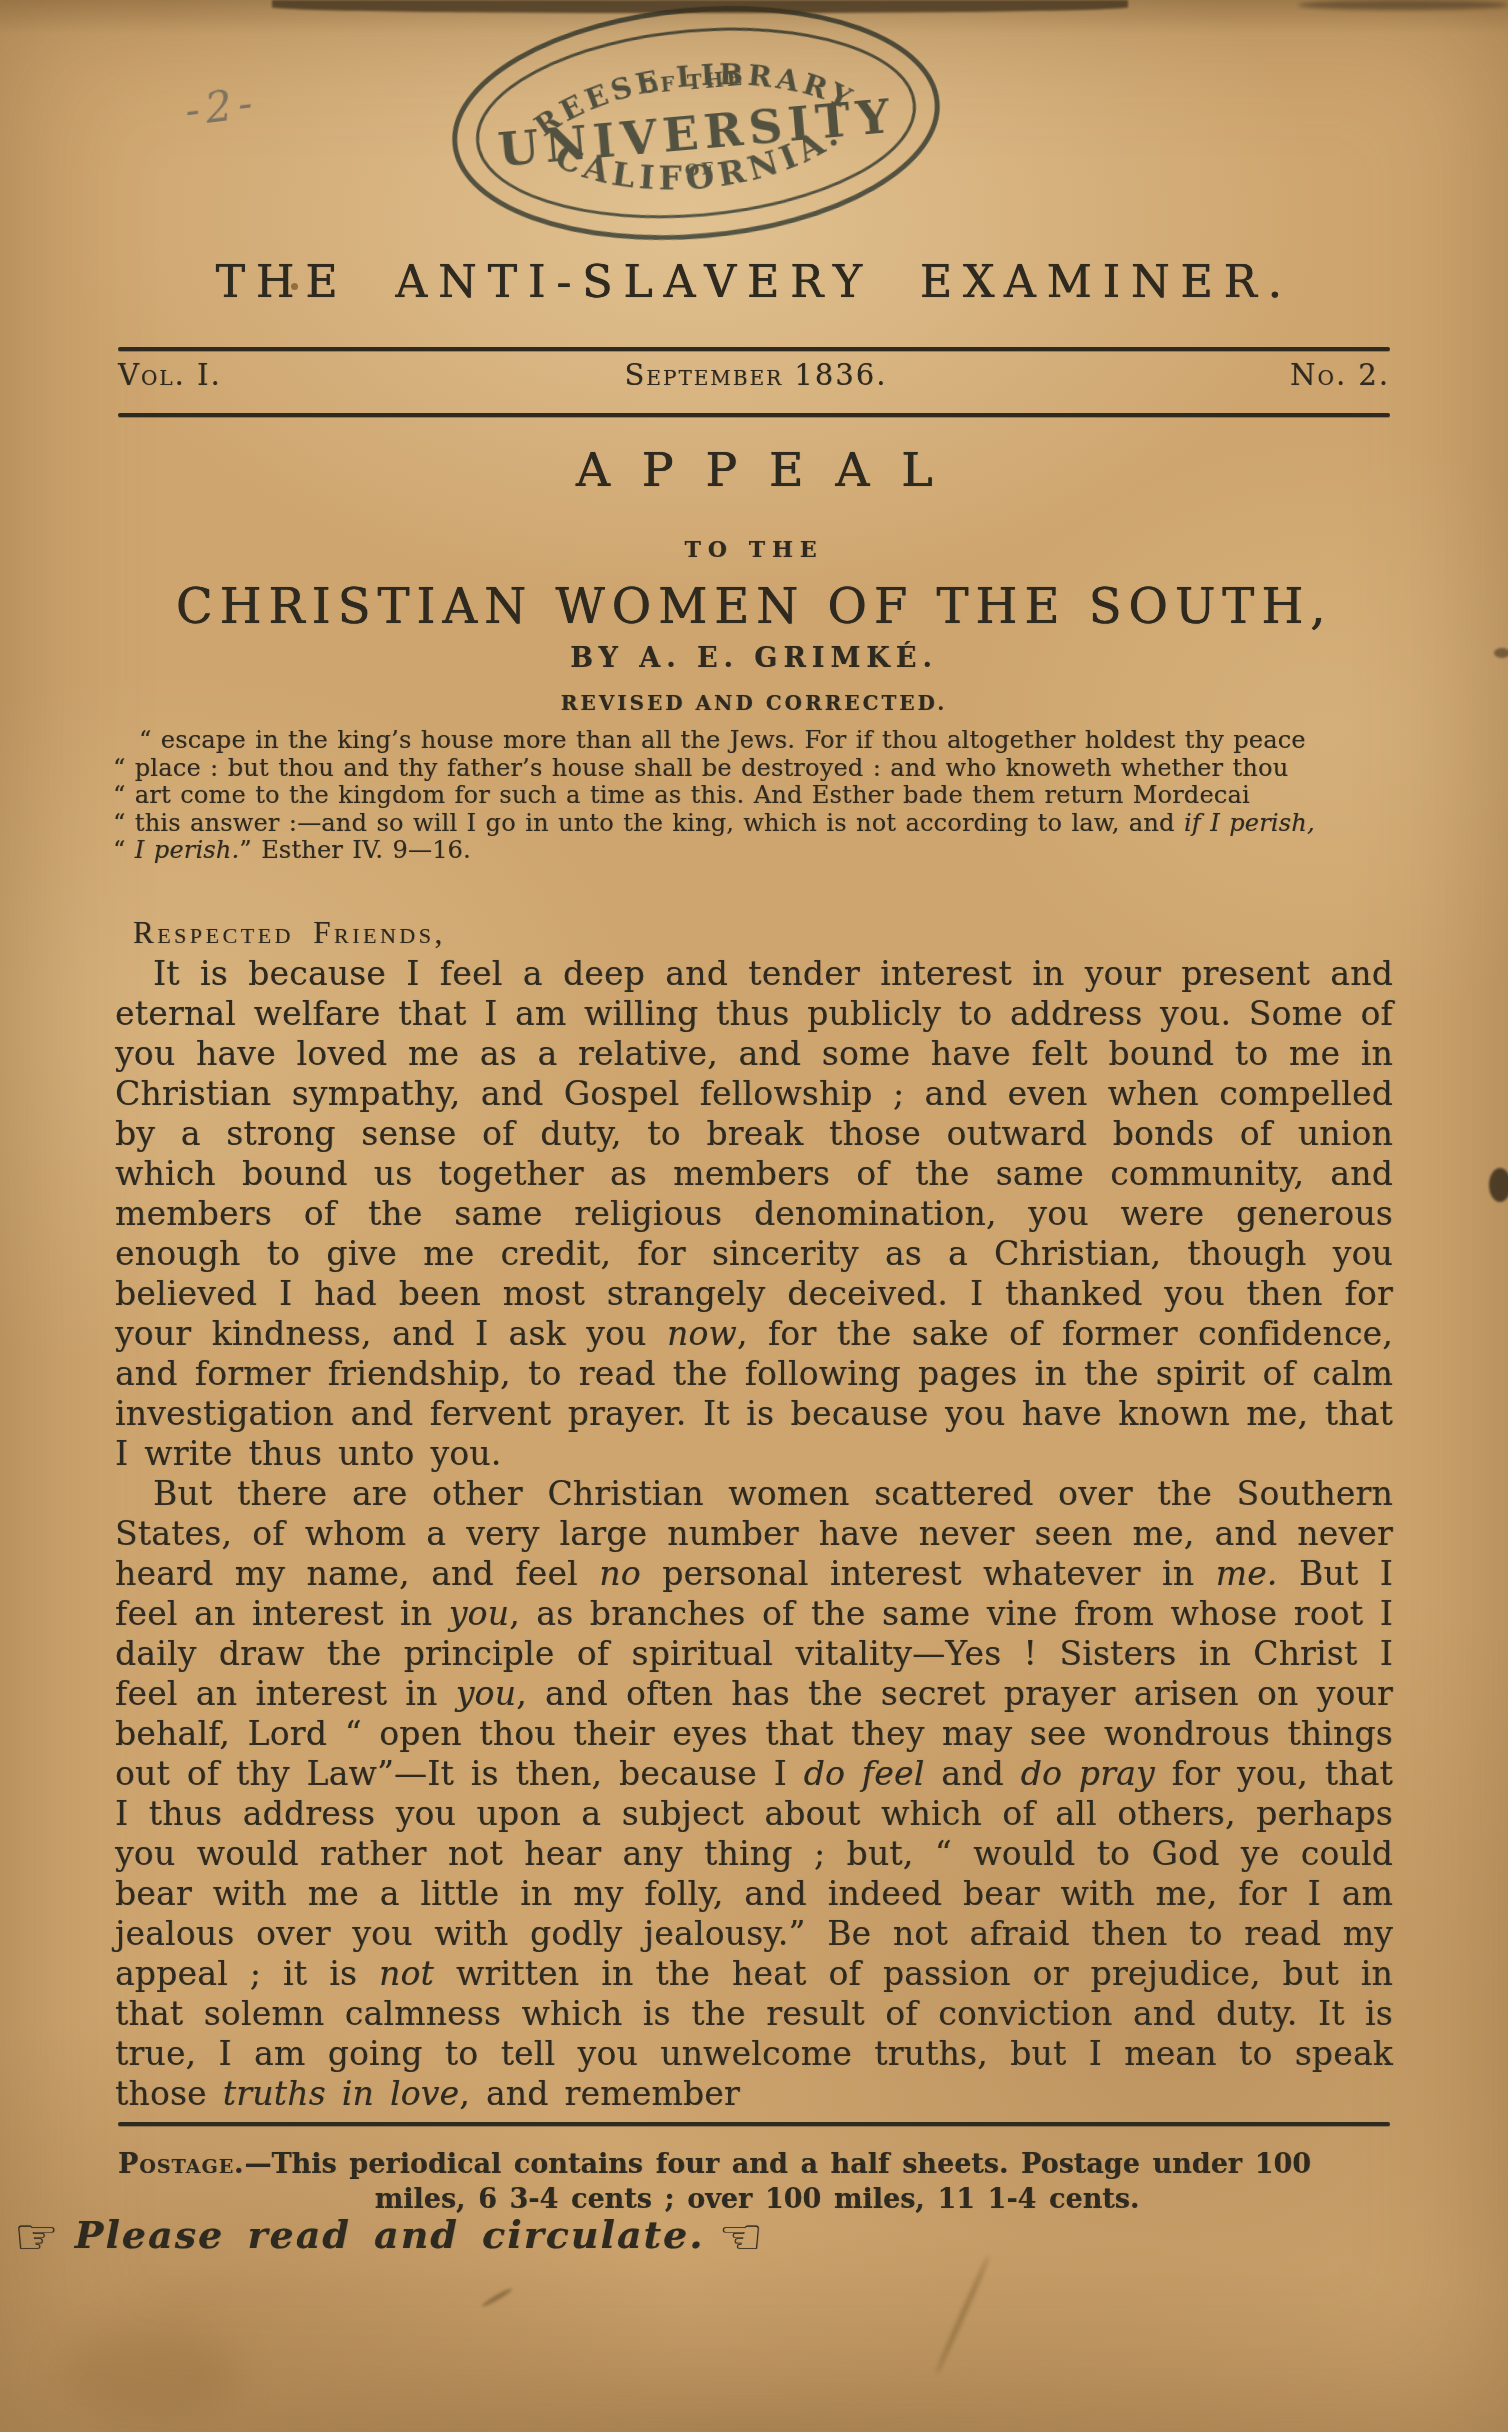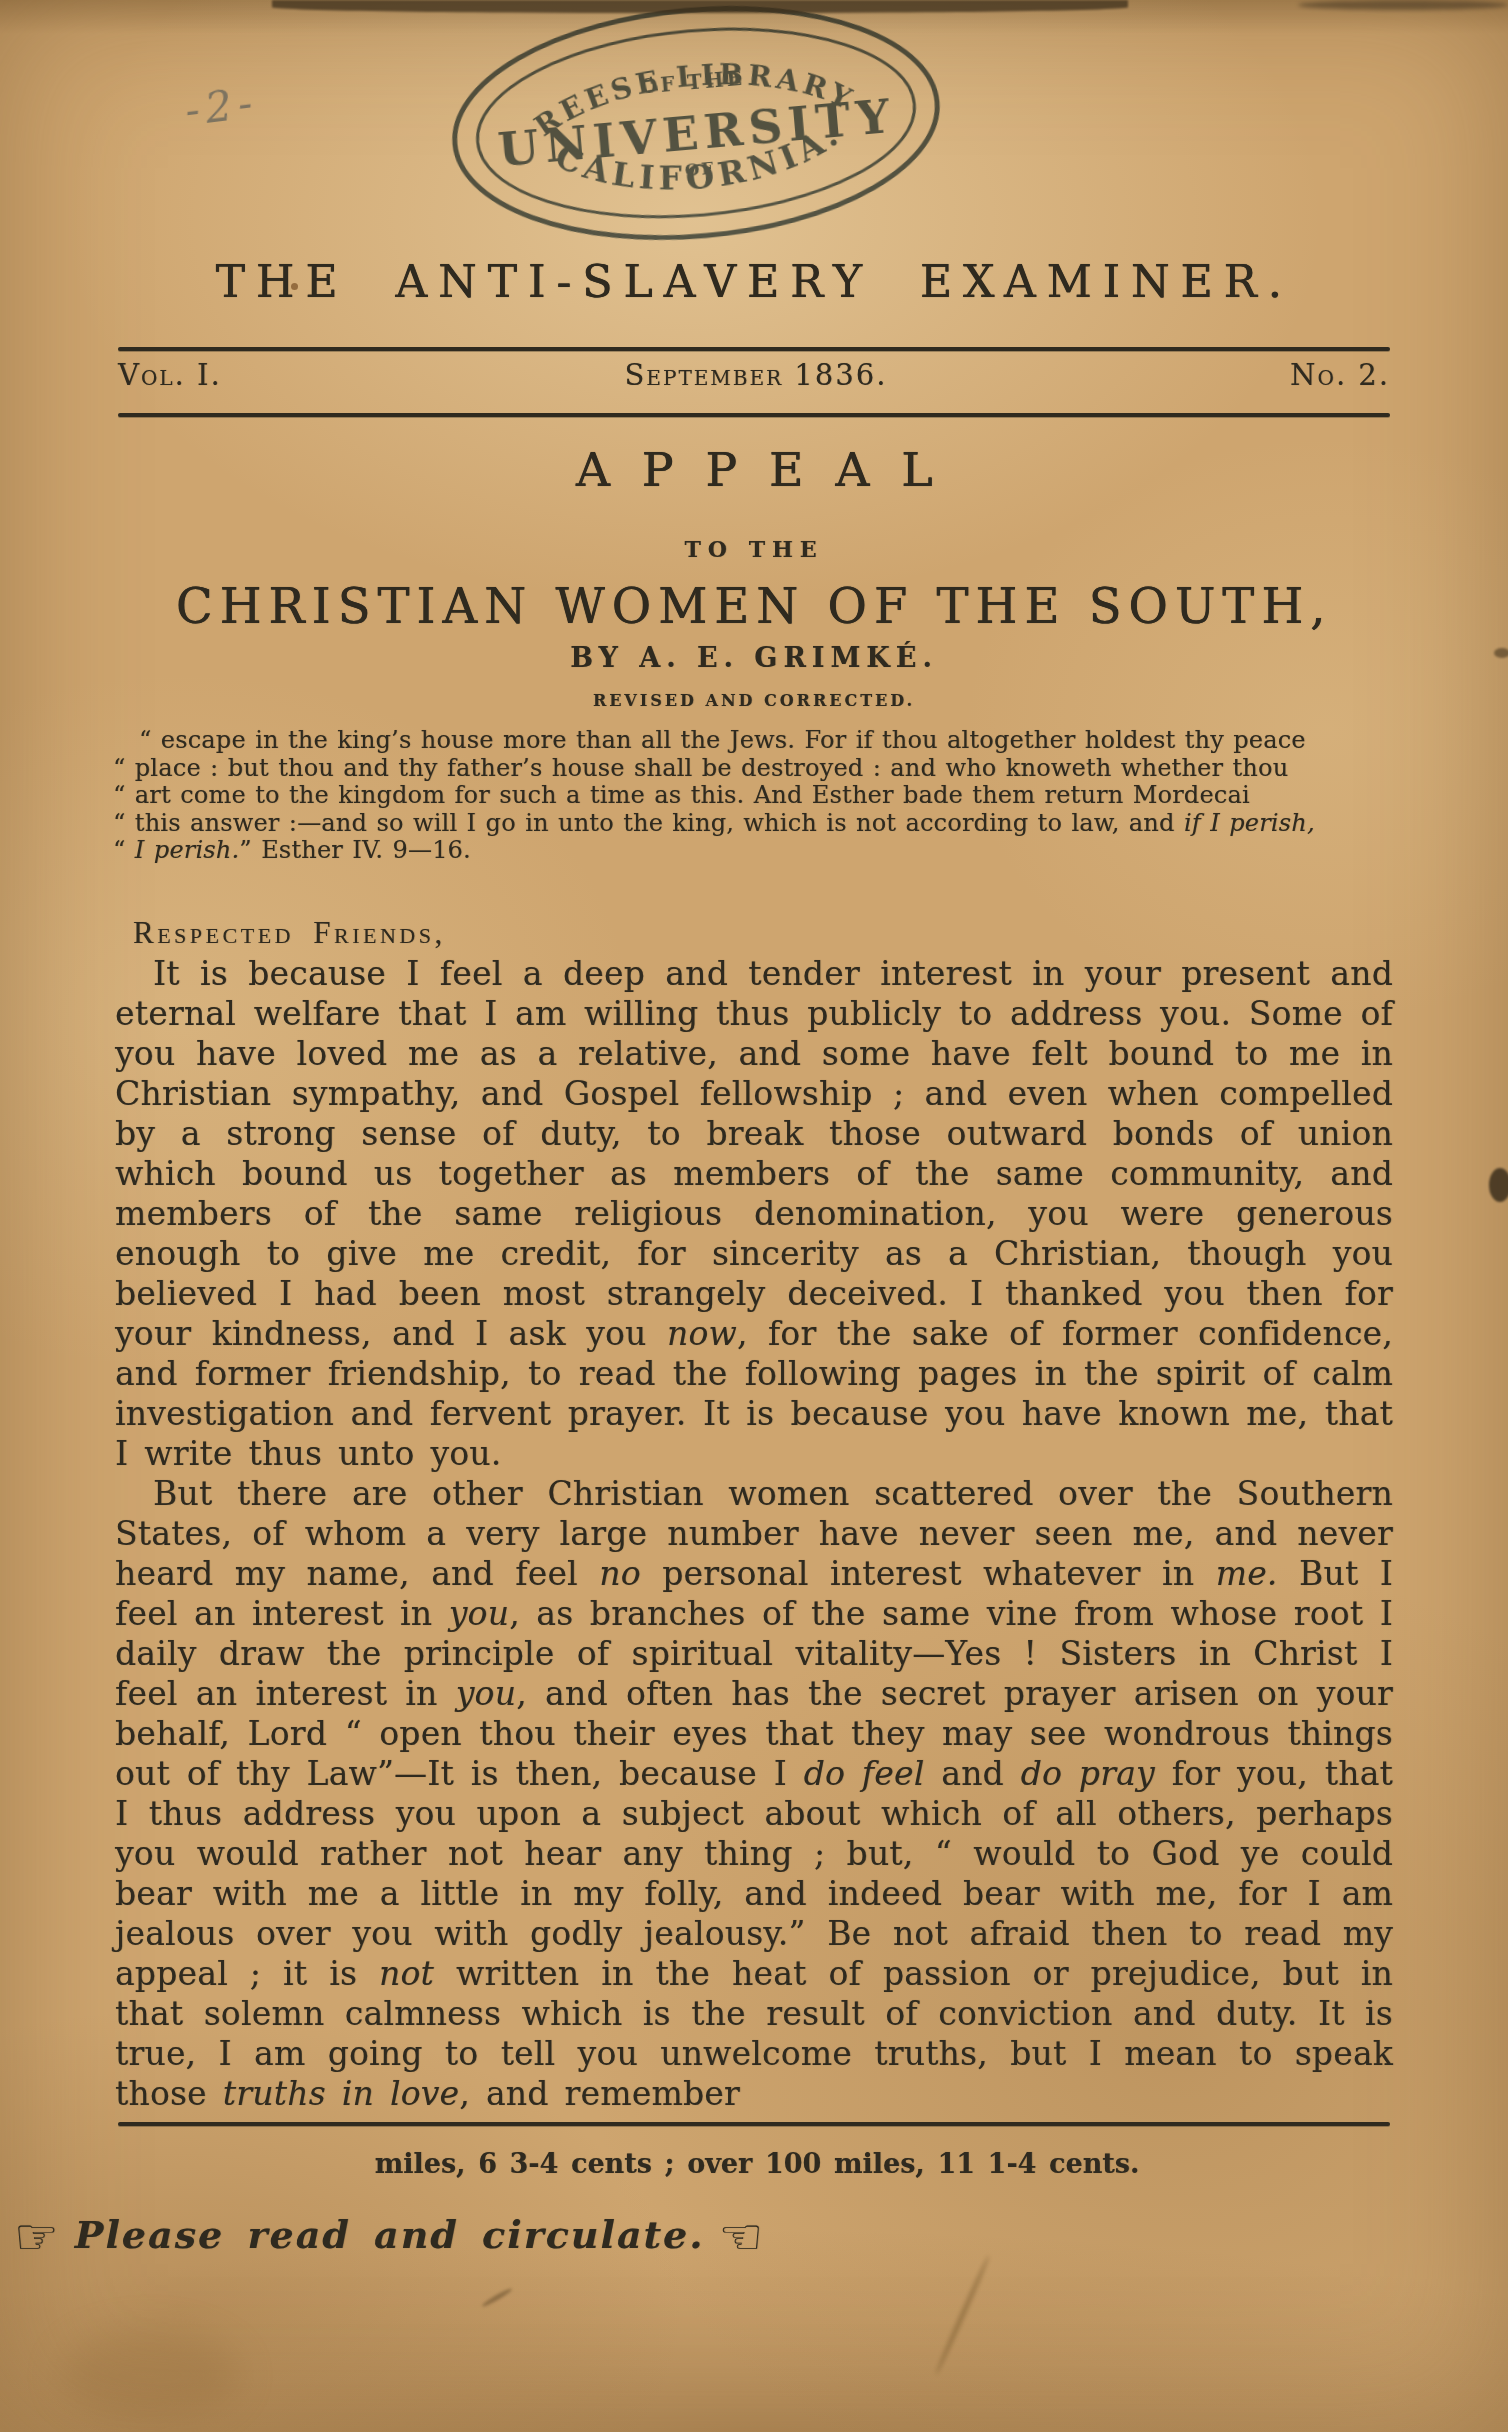--- a/index.html
+++ b/index.html
@@ -70,21 +70,21 @@
     display:flex;justify-content:space-between;align-items:baseline;
     font-size:29px;font-variant:small-caps;letter-spacing:2px;
   }
 
   
   .centered{position:absolute;left:0;width:100%;text-align:center;}
   .appeal{top:442px;font-size:47px;letter-spacing:32px;text-indent:32px;text-shadow:.6px 0 0 var(--ink),.4px .4px 1px rgba(47,42,31,.5);}
   .tothe{top:536px;font-size:22px;letter-spacing:7px;font-weight:bold;}
   .audience{top:578px;font-size:48px;letter-spacing:7px;text-shadow:.5px 0 0 var(--ink),.4px .4px 1px rgba(47,42,31,.5);}
   .byline{top:642px;font-size:27px;letter-spacing:6px;font-weight:bold;}
-  .revnote{top:691px;font-size:16px;letter-spacing:3px;font-weight:bold;}
+  .revnote{top:691px;font-size:20px;letter-spacing:3px;font-weight:bold;}
 
   
   .epigraph{
     position:absolute;top:727px;left:113px;width:1290px;
     font-size:24px;line-height:27.5px;
     letter-spacing:.2px;word-spacing:1.5px;
   }
   .epigraph .eline{white-space:nowrap;}
   .epigraph .eline:first-child{margin-left:26px;}
 
@@ -183,20 +183,21 @@
 
   <div class="salutation tx">Respected Friends,</div>
 
   <div class="body-text tx">
     <p><span>It is because I feel a deep and tender interest in your present and eternal welfare that I am willing thus publicly to address you.  Some of you have loved me as a relative, and some have felt bound to me in Christian sympathy, and Gospel fellowship ; and even when compelled by a strong sense of duty, to break those outward bonds of union which bound us together as members of the same community, and members of the same religious denomination, you were generous enough to give me credit, for sincerity as a Christian, though you believed I had been most strangely deceived.  I thanked you then for your kindness, and I ask you </span><span class="it">now</span><span>, for the sake of former confidence, and former friendship, to read the following pages in the spirit of calm investigation and fervent prayer.  It is because you have known me, that I write thus unto you.</span></p>
     <p><span>But there are other Christian women scattered over the Southern States, of whom a very large number have never seen me, and never heard my name, and feel </span><span class="it">no</span><span> personal interest whatever in </span><span class="it">me.</span><span> But I feel an interest in </span><span class="it">you</span><span>, as branches of the same vine from whose root I daily draw the principle of spiritual vitality—Yes !  Sisters in Christ I feel an interest in </span><span class="it">you</span><span>, and often has the secret prayer arisen on your behalf, Lord “ open thou their eyes that they may see wondrous things out of thy Law”—It is then, because I </span><span class="it">do feel</span><span> and </span><span class="it">do pray</span><span> for you, that I thus address you upon a subject about which of all others, perhaps you would rather not hear any thing ; but, “ would to God ye could bear with me a little in my folly, and indeed bear with me, for I am jealous over you with godly jealousy.”  Be not afraid then to read my appeal ; it is </span><span class="it">not</span><span> written in the heat of passion or prejudice, but in that solemn calmness which is the result of conviction and duty.  It is true, I am going to tell you unwelcome truths, but I mean to speak those </span><span class="it">truths in love</span><span>, and remember</span></p>
   </div>
 
   <div class="rule rule3"></div>
   <div class="postage tx">
+    <div class="l1"><span class="sc">Postage.</span><span>—This periodical contains four and a half sheets.  Postage under 100</span></div>
     <div class="l2">miles, 6 3-4 cents ; over 100 miles, 11 1-4 cents.</div>
   </div>
   <div class="circulate-row tx">
     <span class="manicule">☞</span><span>Please read and circulate.</span><span class="manicule">☜</span>
   </div>
 
   <div class="blemish b-top-band"></div>
   <div class="blemish b-top-right"></div>
   <div class="blemish b-right-notch"></div>
   <div class="blemish b-right-dash"></div>

